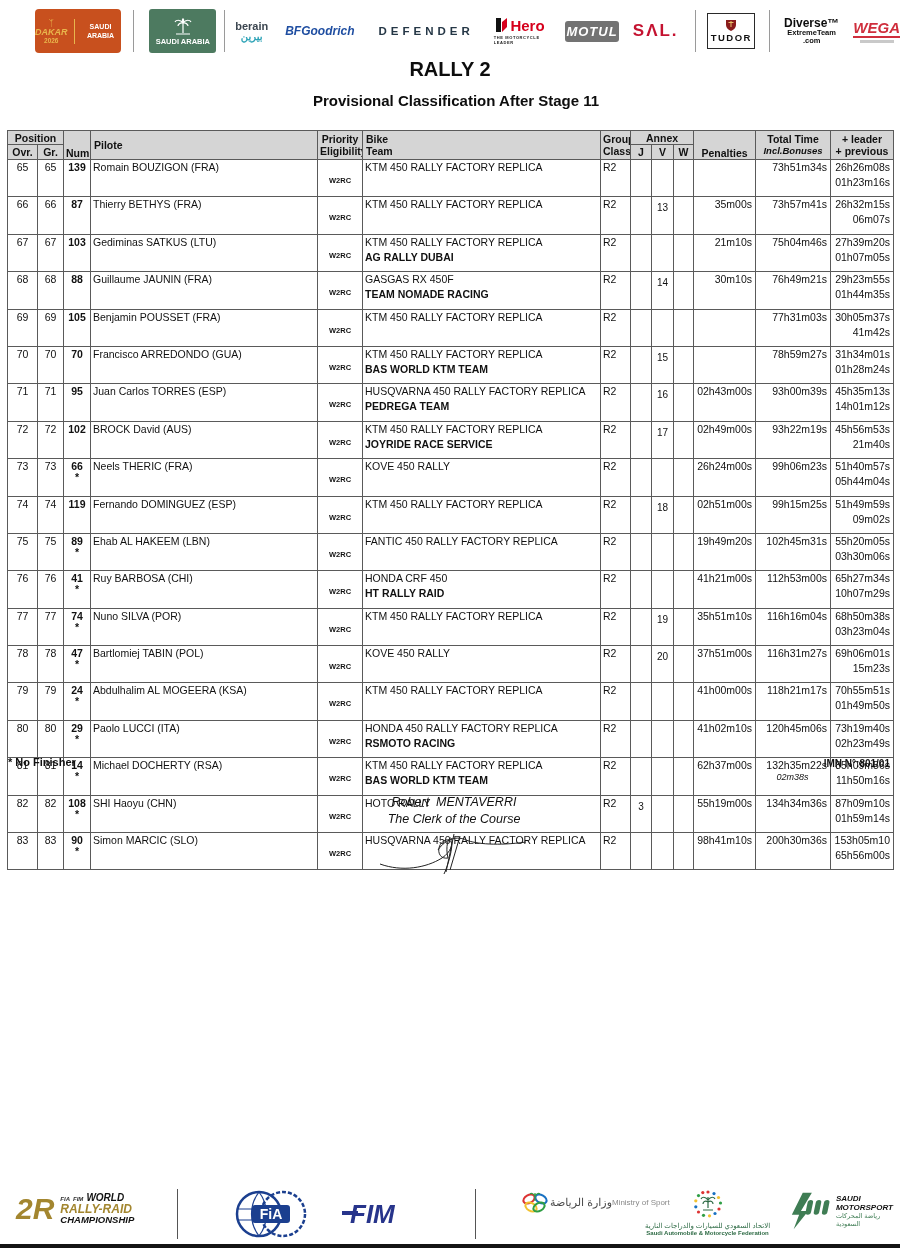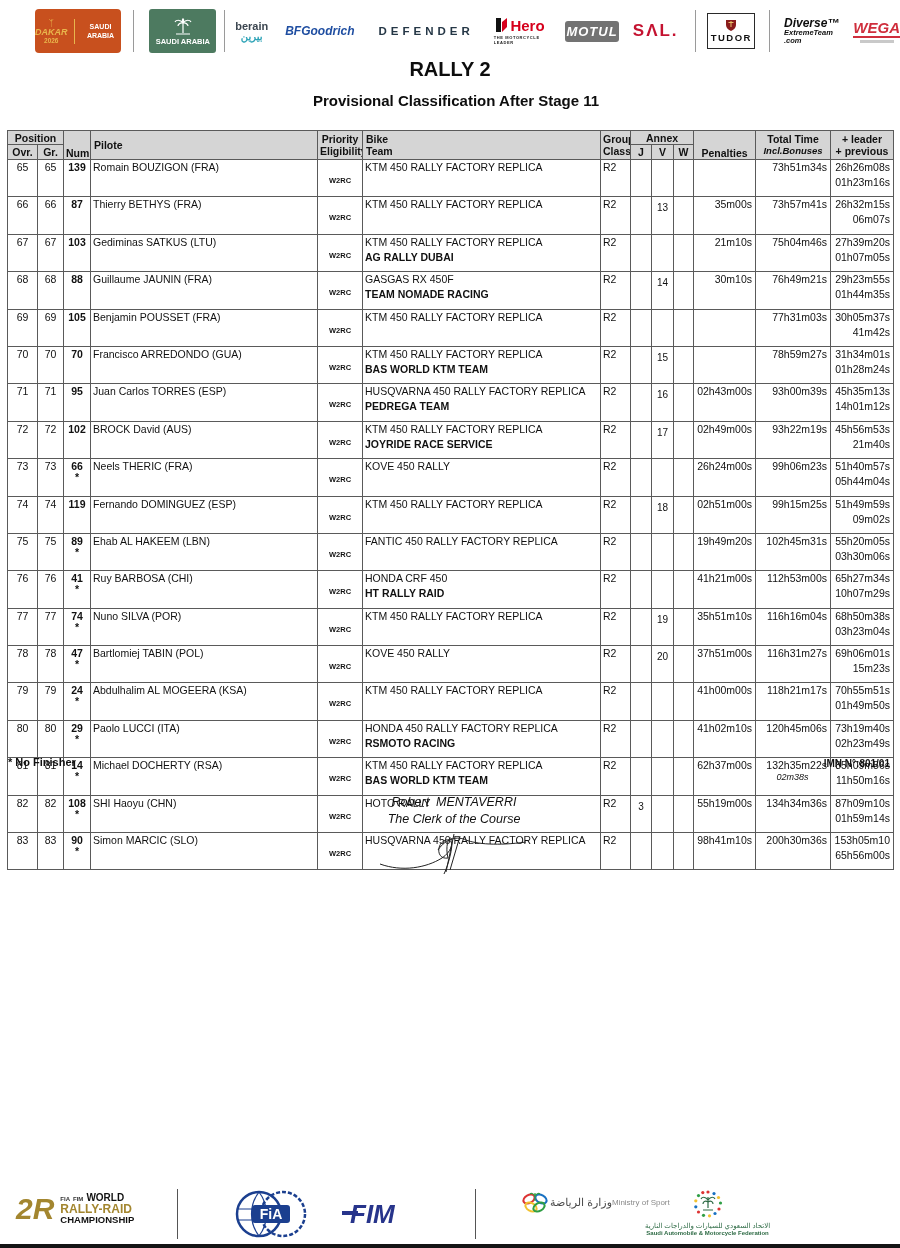--- a/index.html
+++ b/index.html
@@ -37,21 +37,21 @@
 
   .motul{margin-left:18px;width:68px;height:21px;background:#737373;border-radius:3px;
          color:#fff;font-weight:bold;font-style:italic;font-size:13px;display:flex;
          align-items:center;justify-content:center;letter-spacing:1px;}
   .sal{margin-left:14px;color:#c41230;font-weight:900;font-size:17px;letter-spacing:2px;}
 
   .tudor-box{margin-left:12px;width:58px;height:34px;border:1.5px solid #2a2a2a;display:flex;
              flex-direction:column;align-items:center;justify-content:center;background:#fff;}
   .tudor-word{font-weight:bold;font-size:9.5px;letter-spacing:1.5px;color:#111;margin-top:1px;}
 
-  .diverse{margin-left:14px;align-items:flex-start;font-style:italic;}
+  .diverse{margin-left:14px;align-items:center;}
   .diverse-l1{font-weight:900;font-size:12px;line-height:11px;color:#0d0d0d;}
   .diverse-l2{font-weight:bold;font-size:7.5px;line-height:8px;color:#0d0d0d;}
 
   .wega{margin-left:14px;}
   .wega-word{font-weight:900;font-style:italic;font-size:15px;color:#cf2e3c;
              border-bottom:2px solid #cf2e3c;line-height:16px;}
   .wega-strip{width:34px;height:3px;background:#c9c9c9;margin-top:2px;}
 
   
   .page-title{position:absolute;top:58px;left:0;right:0;text-align:center;
@@ -87,21 +87,21 @@
   
   .signature-block{position:absolute;top:795px;left:8px;right:0;text-align:center;}
   .sig-name{font-style:italic;font-size:12.5px;white-space:pre;}
   .sig-role{font-style:italic;font-size:12.5px;margin-top:3px;}
 
   
   .footer-bar{position:absolute;top:1185px;left:0;right:0;height:58px;}
   .footer-bar .vsep2{position:absolute;top:4px;width:1px;height:50px;background:#555;}
   .w2rc-logo{position:absolute;left:16px;top:8px;display:flex;align-items:center;gap:6px;}
   .w2rc-2r{font-weight:900;font-style:italic;font-size:30px;color:#a3862f;line-height:30px;}
-  .w2rc-txt{display:flex;flex-direction:column;}
+  .w2rc-txt{display:flex;flex-direction:column;font-style:italic;}
   .w2rc-row1{display:flex;gap:3px;align-items:baseline;}
   .w2rc-fias{font-size:6px;font-weight:bold;color:#333;}
   .w2rc-l1{font-size:10px;font-weight:900;color:#111;line-height:10px;}
   .w2rc-l2{font-size:12px;font-weight:900;color:#a3862f;line-height:12px;}
   .w2rc-l3{font-size:9.5px;font-weight:900;color:#111;line-height:10px;}
   .fia-logo{position:absolute;left:232px;top:2px;}
   .fim-logo{position:absolute;left:342px;top:14px;font-weight:900;font-style:italic;
             font-size:26px;color:#27348b;}
   .fim-dash{display:inline-block;width:16px;height:4px;background:#27348b;vertical-align:8px;margin-right:-8px;}
   .mos-logo{position:absolute;left:520px;top:4px;display:flex;align-items:center;}
@@ -1042,16 +1042,29 @@
             <circle cx="5.8" cy="20.8" r="1.6" fill="#1971c2"></circle>
           <circle cx="5.8" cy="14.8" r="1.6" fill="#f2c230"></circle>
             <circle cx="8.5" cy="9.6" r="1.6" fill="#2f9e44"></circle>
           <circle cx="12.8" cy="6.6" r="1.6" fill="#d33"></circle>
           <path d="M18 11 L18 22 M18 14 C15 10 12 11 11 13 M18 14 C21 10 24 11 25 13 M18 16 C15 14 13 16 13 18 M18 16 C21 14 23 16 23 18 M13 24 H23" stroke="#2e6b45" stroke-width="1.2"></path>
         </g>
       </svg>
       <span class="samf-ar">الاتحاد السعودي للسيارات والدراجات النارية</span>
       <span class="samf-en">Saudi Automobile &amp; Motorcycle Federation</span>
     </div>
+    <div class="sms-logo">
+      <svg width="46" height="44" viewBox="0 0 46 44">
+        <path d="M14 2 L24 2 L12 22 L20 22 L4 42 L10 26 L2 26 Z" fill="#3f7d54"></path>
+        <rect x="22" y="10" width="6" height="16" rx="3" fill="#3f7d54" transform="skewX(-12)"></rect>
+        <rect x="31" y="10" width="6" height="16" rx="3" fill="#3f7d54" transform="skewX(-12)"></rect>
+        <rect x="40" y="10" width="6" height="16" rx="3" fill="#3f7d54" transform="skewX(-12)"></rect>
+      </svg>
+      <div class="sms-txt">
+        <span class="sms-l1">SAUDI</span>
+        <span class="sms-l2">MOTORSPORT</span>
+        <span class="sms-ar">رياضة المحركات السعودية</span>
+      </div>
+    </div>
   </div>
 
   <div class="bottom-strip"></div>
 </div>
 
 </body></html>

